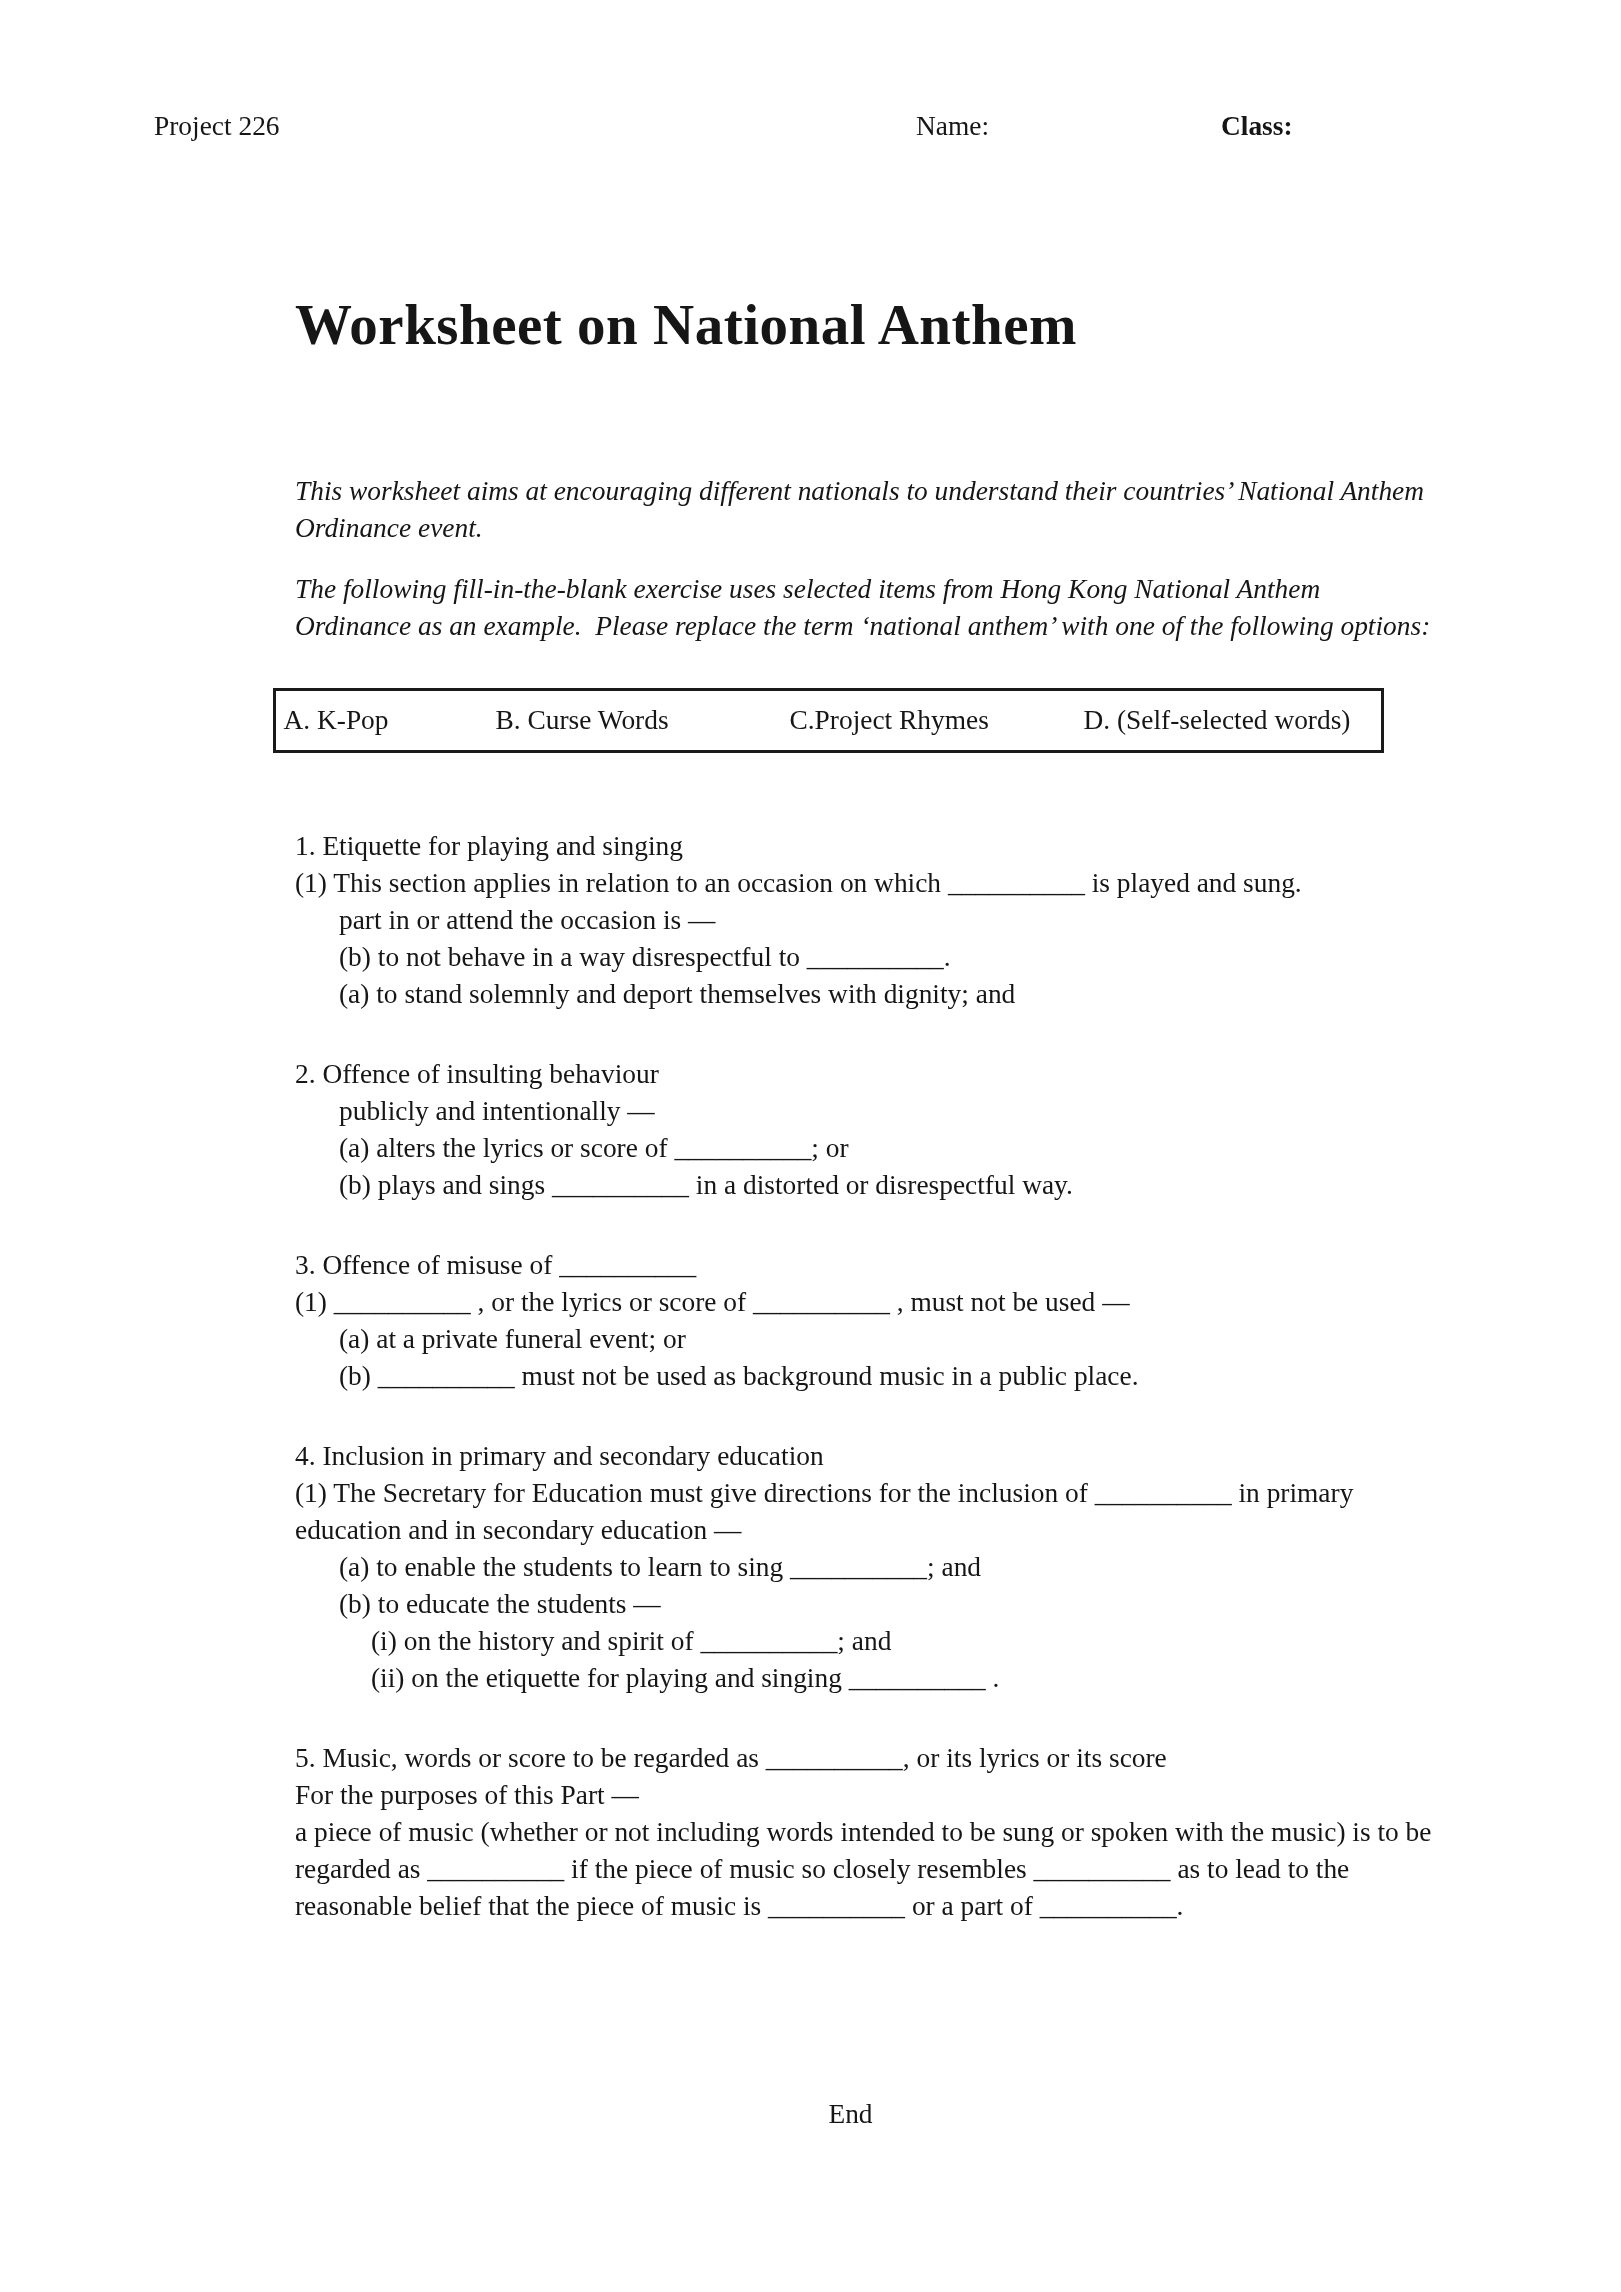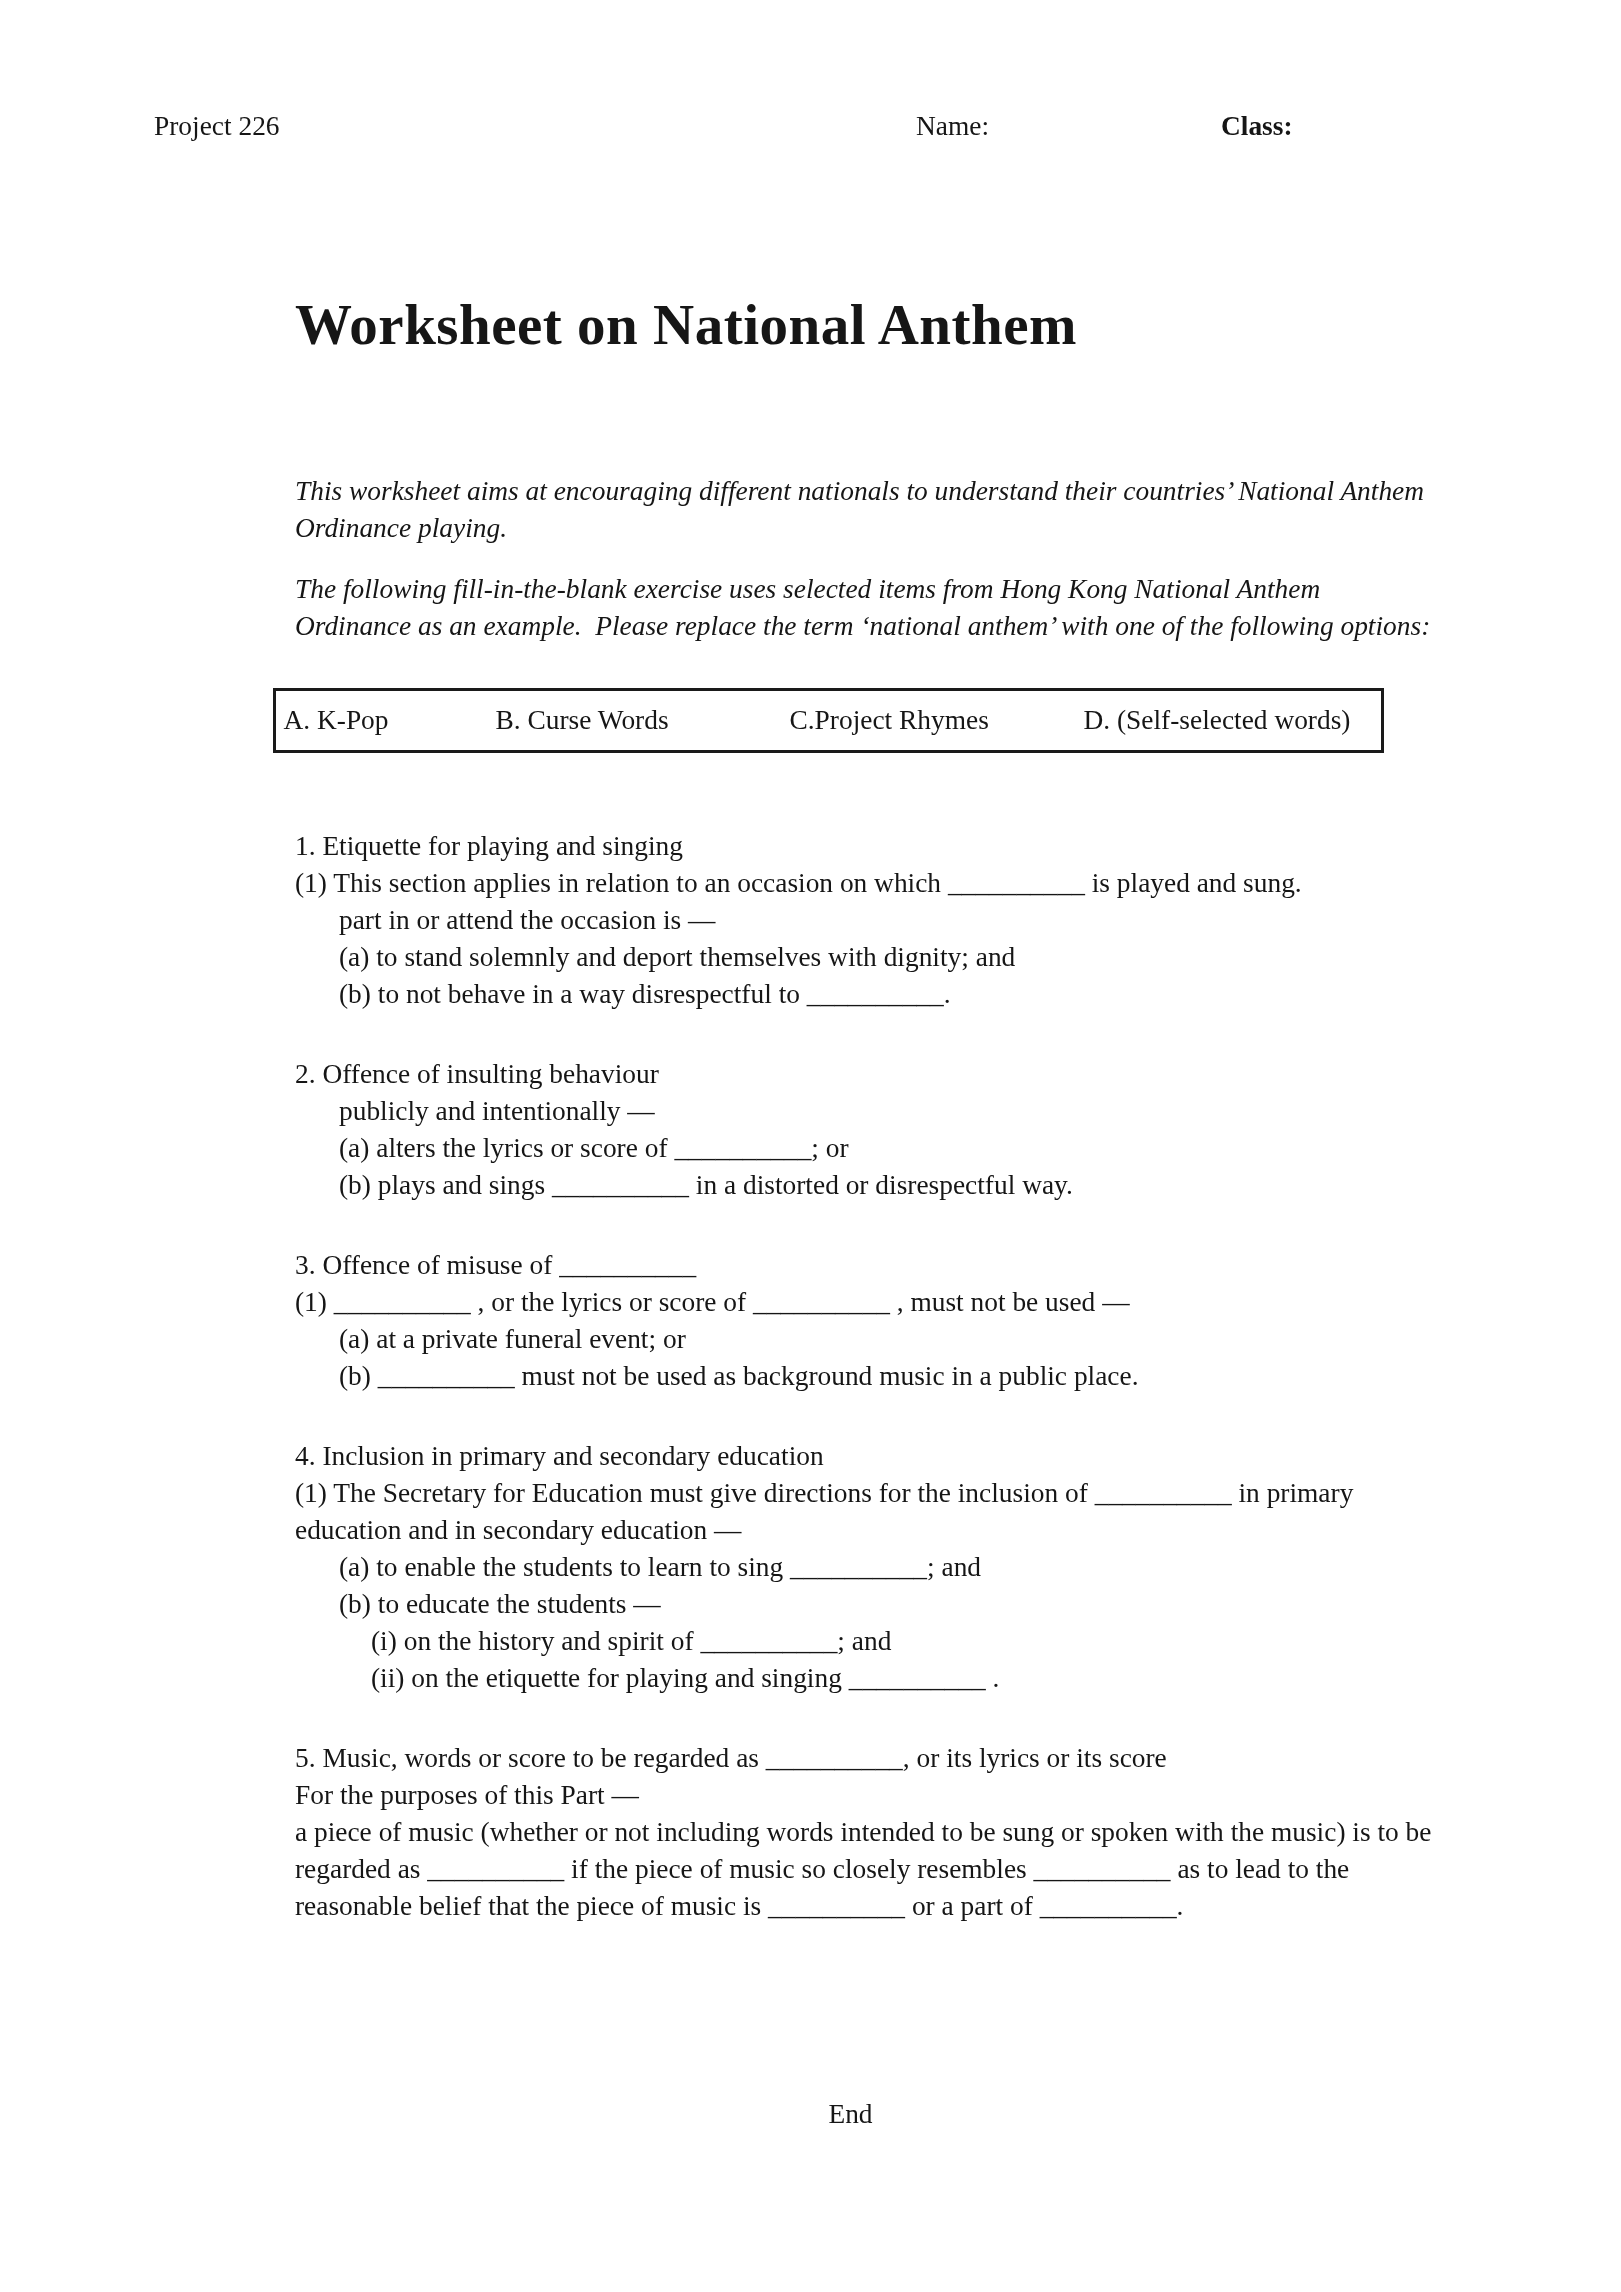--- a/index.html
+++ b/index.html
@@ -103,42 +103,42 @@
   <div class="hdr-item hdr-project">Project 226</div>
   <div class="hdr-item hdr-name">Name:</div>
   <div class="hdr-item hdr-class">Class:</div>
 
   <div class="main">
     <h1 class="doc-title">Worksheet on National Anthem</h1>
 
     <div class="intro" id="intro">
         <div class="para">
           <div class="line ind-0">This worksheet aims at encouraging different nationals to understand their countries’ National Anthem</div>
-          <div class="line ind-0">Ordinance playing.</div>
+          <div class="line ind-0">Ordinance event.</div>
         </div>
         <div class="para">
           <div class="line ind-0">The following fill-in-the-blank exercise uses selected items from Hong Kong National Anthem</div>
           <div class="line ind-0">Ordinance as an example.  Please replace the term ‘national anthem’ with one of the following options:</div>
         </div>
       </div>
 
     <div class="options-box" id="optionsBox">
         <span class="opt opt-0">A. K-Pop</span>
         <span class="opt opt-1">B. Curse Words</span>
         <span class="opt opt-2">C.Project Rhymes</span>
         <span class="opt opt-3">D. (Self-selected words)</span>
       </div>
 
     <div class="sections" id="sections">
         <div class="section">
           <div class="line ind-0">1. Etiquette for playing and singing</div>
           <div class="line ind-0">(1) This section applies in relation to an occasion on which <span class="blank">__________</span> is played and sung.</div>
           <div class="line ind-1">part in or attend the occasion is —</div>
+          <div class="line ind-1">(b) to not behave in a way disrespectful to <span class="blank">__________</span>.</div>
           <div class="line ind-1">(a) to stand solemnly and deport themselves with dignity; and</div>
-          <div class="line ind-1">(b) to not behave in a way disrespectful to <span class="blank">__________</span>.</div>
         </div>
         <div class="section">
           <div class="line ind-0">2. Offence of insulting behaviour</div>
           <div class="line ind-1">publicly and intentionally —</div>
           <div class="line ind-1">(a) alters the lyrics or score of <span class="blank">__________</span>; or</div>
           <div class="line ind-1">(b) plays and sings <span class="blank">__________</span> in a distorted or disrespectful way.</div>
         </div>
         <div class="section">
           <div class="line ind-0">3. Offence of misuse of <span class="blank">__________</span></div>
           <div class="line ind-0">(1) <span class="blank">__________</span> , or the lyrics or score of <span class="blank">__________</span> , must not be used —</div>

